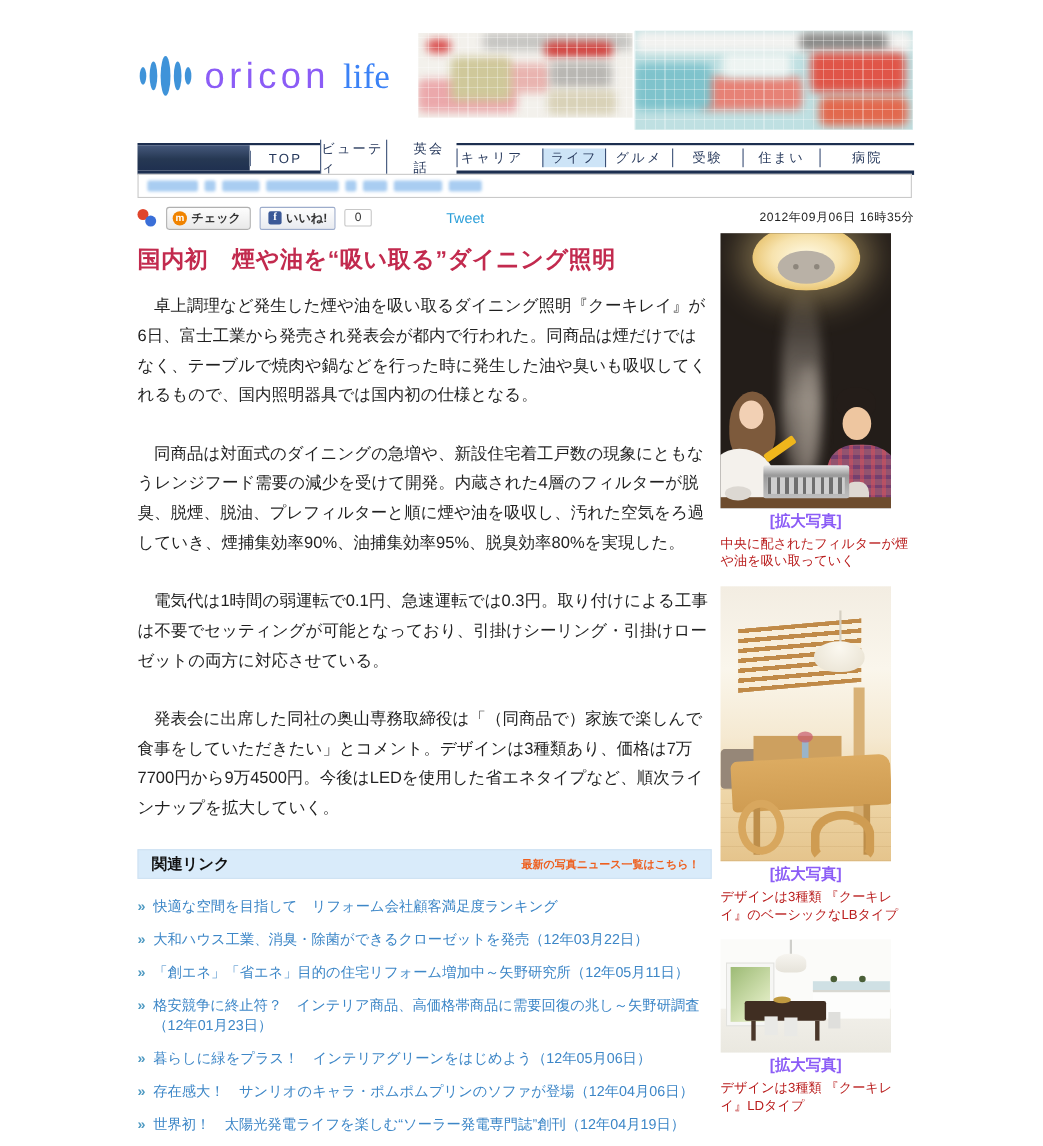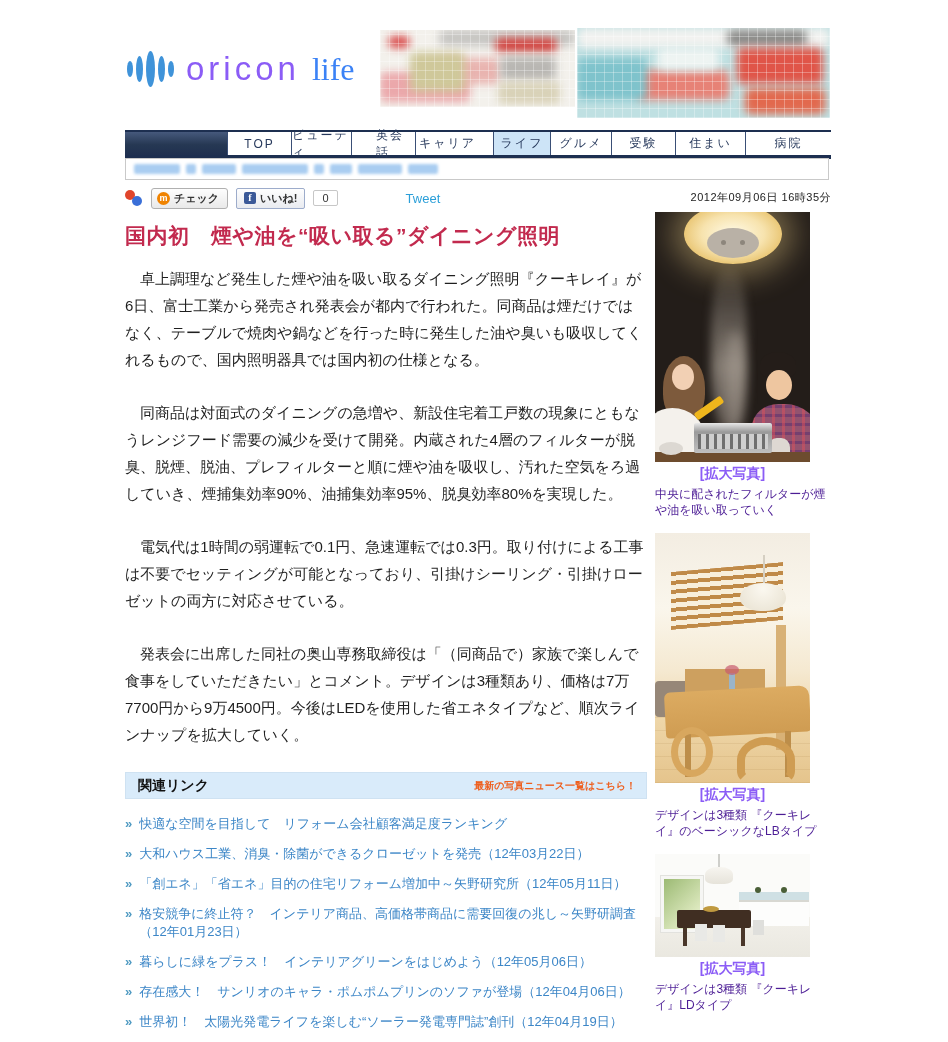--- a/index.html
+++ b/index.html
@@ -63,21 +63,21 @@
   .rel-more{font-size:10px;color:#ee5f1f;font-weight:bold;cursor:pointer;}
   .rel-list{padding-top:4px;}
   .rel-link{margin-top:12px;font-size:13px;line-height:18px;color:#3c86c7;display:flex;gap:7px;cursor:pointer;}
   .lnk-ic{color:#4f9ac2;font-weight:bold;font-size:13px;line-height:18px;}
   
   .sidebar{position:absolute;left:655px;top:190px;width:176px;}
   .date{font-size:11px;color:#222;text-align:right;letter-spacing:0.5px;margin-bottom:7px;}
   .photo{width:155px;height:250px;position:relative;overflow:hidden;}
   .photo-sm{height:103px;}
   .enlarge{width:155px;text-align:center;font-size:14px;font-weight:bold;color:#8b5cf6;margin:3px 0;cursor:pointer;}
-  .caption{font-size:12px;line-height:16px;color:#4c1d95;margin-bottom:15px;width:172px;}
+  .caption{font-size:12px;line-height:16px;color:#b91c1c;margin-bottom:15px;width:172px;}
   .photo div{position:absolute;}
   
   .p1{background:#231d19;}
   .p1 .lamp{left:50%;top:-8px;transform:translateX(-50%);width:98px;height:60px;border-radius:50%;
     background:radial-gradient(ellipse at center,#fffbe8 0%,#f7e3ae 45%,#e8c36e 75%,#b98f3e 100%);
     box-shadow:0 0 30px 12px rgba(245,215,140,.4);}
   .p1 .lamp-inner{left:50%;top:16px;transform:translateX(-50%);width:52px;height:30px;border-radius:50%;background:#b9b1a6;}
   .p1 .lamp-inner::before,.p1 .lamp-inner::after{content:"";position:absolute;top:12px;width:5px;height:5px;
     border-radius:50%;background:#8d867c;}
   .p1 .lamp-inner::before{left:14px;} .p1 .lamp-inner::after{right:14px;}
@@ -173,21 +173,21 @@
     <div class="blob" style="left:150px;top:2px;width:80px;height:16px;background:#8a8a88;"></div>
     <div class="blob" style="left:160px;top:20px;width:86px;height:36px;background:#e05548;"></div>
     <div class="blob" style="left:60px;top:42px;width:92px;height:30px;background:#e78276;"></div>
     <div class="blob" style="left:0;top:30px;width:70px;height:42px;background:#7fc3cc;"></div>
     <div class="blob" style="left:80px;top:20px;width:62px;height:22px;background:#eef4f2;"></div>
     <div class="blob" style="left:168px;top:60px;width:80px;height:26px;background:#e2694e;"></div>
   </div>
 
   <div class="nav">
     <div class="nav-fill"></div>
-    <div style="display:flex;flex:1;">
+    <div style="display:flex;flex:1;align-items:center;">
         <div class="tab" style="flex: 0 0 64px;">TOP</div>
         <div class="tab" style="flex: 0 0 60px;">ビューティ</div>
         <div class="tab" style="flex: 0 0 64px; padding-left: 24px;">英会話</div>
         <div class="tab" style="flex: 0 0 64px;">キャリア</div>
         <div class="tab active" style="flex: 0 0 57px; margin-left: 14px;">ライフ</div>
         <div class="tab" style="flex: 0 0 61px;">グルメ</div>
         <div class="tab" style="flex: 0 0 64px;">受験</div>
         <div class="tab" style="flex: 0 0 70px;">住まい</div>
         <div class="tab" style="flex: 0 0 86px;">病院</div>
       </div>

